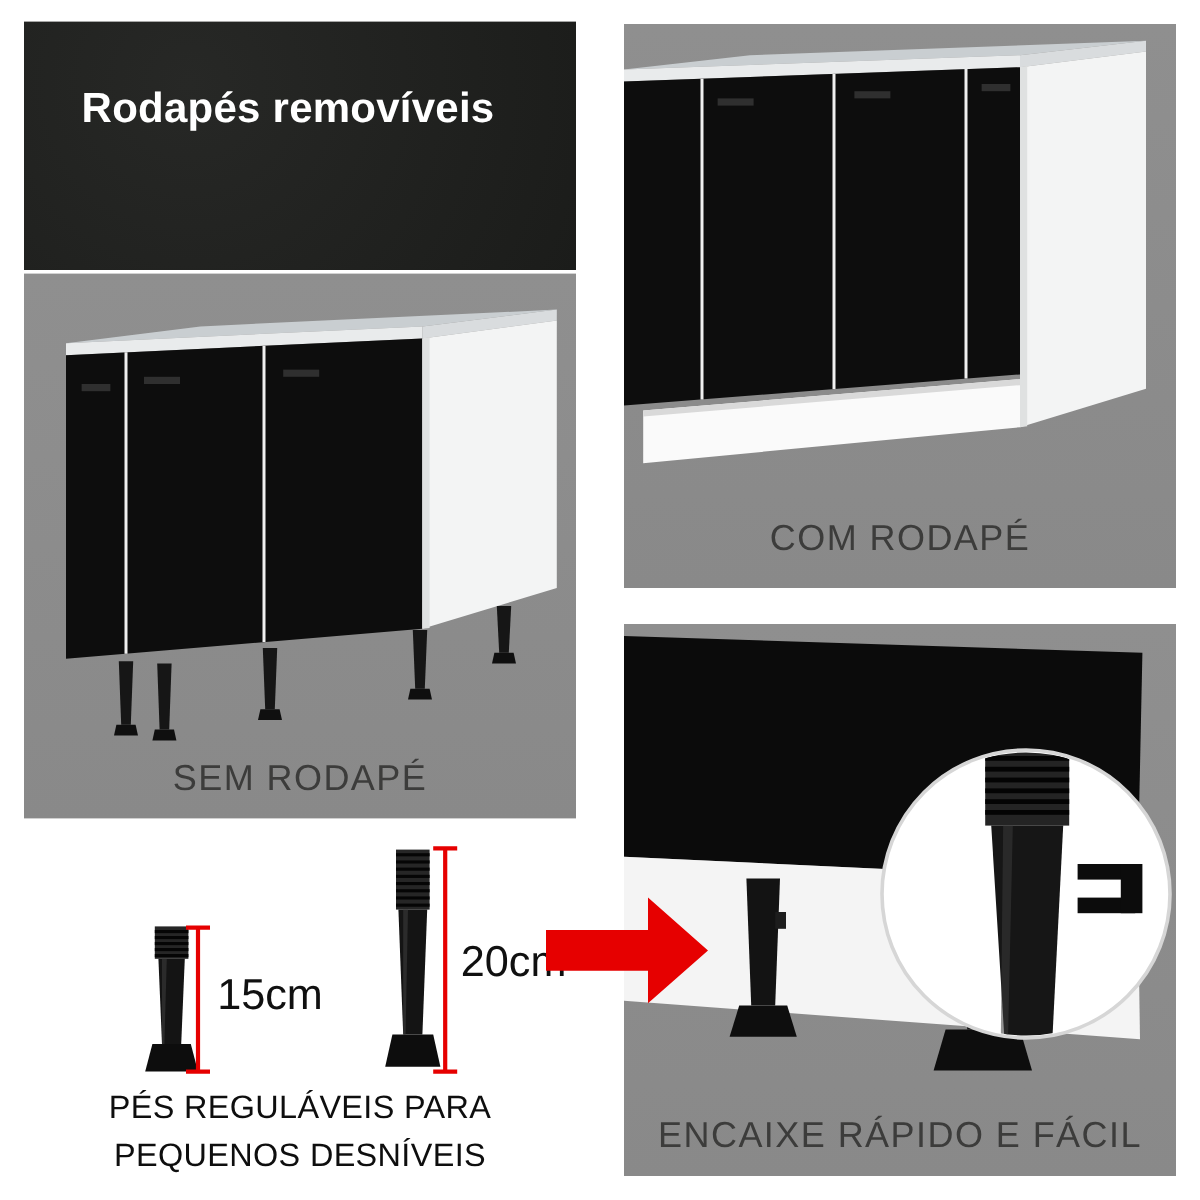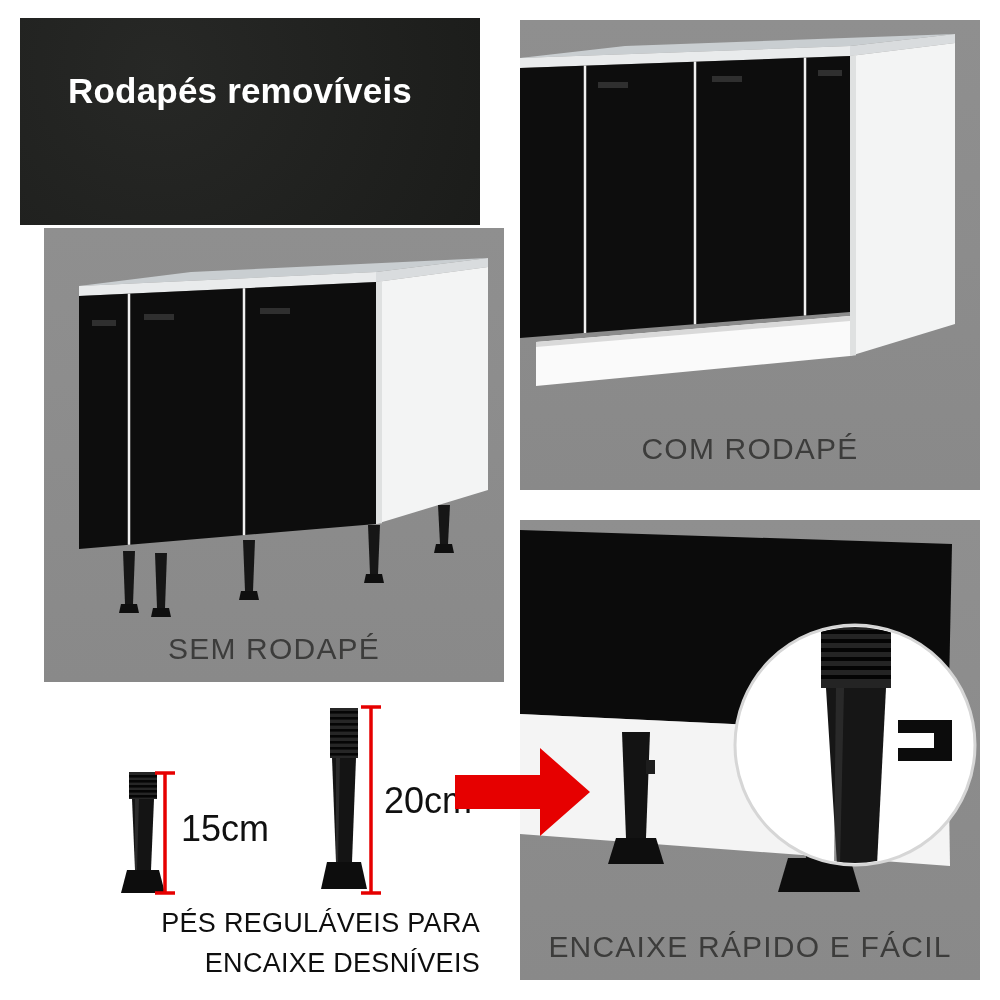--- a/index.html
+++ b/index.html
@@ -7,35 +7,35 @@
           font-family:"Liberation Sans",sans-serif;overflow:hidden;}
 
   
   .header-box{position:absolute;left:20px;top:18px;width:460px;height:207px;
               background:radial-gradient(circle at 30% 25%, #272826, #1b1c1a);}
   .header-text{padding:50px 26px 0 48px;color:#ffffff;font-size:35px;font-weight:700;
                line-height:1.32;letter-spacing:.2px;}
 
   
   .panel{position:absolute;background:linear-gradient(180deg,#8f8f8f 0%,#898989 100%);}
-  .panel-sem{left:20px;top:228px;width:460px;height:454px;margin-left:24px;}
+  .panel-sem{left:20px;top:228px;width:460px;height:454px;}
   .panel-com{left:520px;top:20px;width:460px;height:470px;}
   .panel-enc{left:520px;top:520px;width:460px;height:460px;}
   .panel svg.illus{position:absolute;left:0;top:0;display:block;}
   .panel-label{position:absolute;left:0;right:0;text-align:center;color:#3c3c3b;
                font-size:30px;letter-spacing:1.2px;font-weight:400;}
   .panel-sem .panel-label{bottom:16px;}
   .panel-com .panel-label{bottom:24px;}
   .panel-enc .panel-label{bottom:16px;}
 
   
   .feet-area{position:absolute;left:20px;top:690px;width:480px;height:310px;}
   .abs{position:absolute;}
   .measure-label{position:absolute;color:#101010;font-size:36px;font-weight:400;}
-  .feet-caption{position:absolute;left:0;top:213px;width:460px;text-align:right;
+  .feet-caption{position:absolute;left:0;top:213px;width:460px;text-align:center;
                 color:#0e0e0e;font-size:27px;line-height:40px;letter-spacing:.3px;}
   .arrow{position:absolute;left:455px;top:745px;width:140px;height:95px;z-index:5;}
 </style>
 </head>
 <body>
 
 <div class="canvas">
 
   <section class="header-box">
     <div class="header-text">
@@ -186,21 +186,21 @@
 
     <svg class="abs" style="left:338px;top:14px" width="26" height="192" viewBox="0 0 26 192">
       <line x1="13" y1="3" x2="13" y2="189" stroke="#e60000" stroke-width="3.5"></line>
       <line x1="3" y1="3" x2="23" y2="3" stroke="#e60000" stroke-width="3.5"></line>
       <line x1="3" y1="189" x2="23" y2="189" stroke="#e60000" stroke-width="3.5"></line>
     </svg>
     <div class="measure-label" style="left:364px;top:90px">20cm</div>
 
     <div class="feet-caption">
       <span>PÉS REGULÁVEIS PARA</span><br>
-      <span>ENCAIXE DESNÍVEIS</span>
+      <span>PEQUENOS DESNÍVEIS</span>
     </div>
   </section>
 
   <svg class="arrow" viewBox="0 0 140 95">
     <polygon points="0,30 85,30 85,3 135,47 85,91 85,64 0,64" fill="#e60000"></polygon>
   </svg>
 
 </div>
 
 </body></html>

